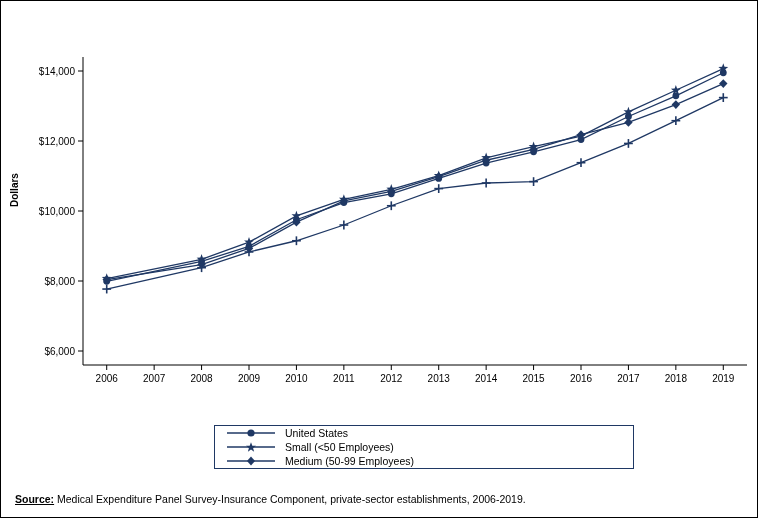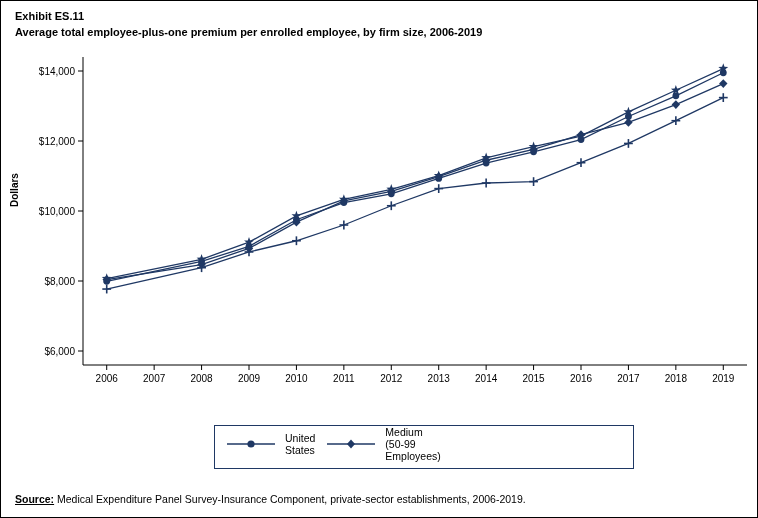--- a/index.html
+++ b/index.html
@@ -77,21 +77,21 @@
     border: 1px solid #1f3864;
     box-sizing: border-box;
   }
   .legend-grid {
     position: absolute;
     left: 0;
     top: 0;
     width: 100%;
     height: 100%;
     display: grid;
-    grid-template-columns: 1fr 1fr 1fr 1fr;
+    grid-template-columns: 1fr;
     grid-template-rows: 1fr 1fr;
     align-items: center;
   }
   .legend-item {
     display: flex;
     align-items: center;
     font-size: 10.5px;
     padding-left: 10px;
   }
   .legend-sample {
@@ -105,24 +105,20 @@
   }
   text {
     font-family: "Liberation Sans", sans-serif;
   }
 </style>
 </head>
 <body>
 
 <div id="root">
 
-  <div class="title-block">
-    <div class="exhibit-label">Exhibit ES.11</div>
-    <div class="exhibit-title">Average total employee-plus-one premium per enrolled employee, by firm size, 2006-2019</div>
-  </div>
 
   <div class="plot-wrap">
     <div class="axis-title">Dollars</div>
     <svg id="chart-svg" width="758" height="340" viewBox="0 0 758 340">
         <line x1="82" y1="10" x2="82" y2="318" stroke="#000" stroke-width="1"></line>
         <line x1="82" y1="318" x2="746" y2="318" stroke="#000" stroke-width="1"></line>
         <line x1="77" y1="304" x2="82" y2="304" stroke="#000" stroke-width="1"></line>
         <text x="74" y="307.5" text-anchor="end" font-size="10" fill="#000">$6,000</text>
         <line x1="77" y1="234" x2="82" y2="234" stroke="#000" stroke-width="1"></line>
         <text x="74" y="237.5" text-anchor="end" font-size="10" fill="#000">$8,000</text>
@@ -349,20 +345,27 @@
       <div class="legend-item">
         <svg class="legend-sample" viewBox="0 0 52 14">
           <line x1="2" y1="7" x2="50" y2="7" stroke="#1f3864" stroke-width="1.6"></line>
           <circle cx="26" cy="7" r="3.6" fill="#1f3864"></circle>
         </svg>
         <span>United States</span>
       </div>
       <div class="legend-item">
         <svg class="legend-sample" viewBox="0 0 52 14">
           <line x1="2" y1="7" x2="50" y2="7" stroke="#1f3864" stroke-width="1.6"></line>
+          <path d="M26 2.2 L27.3 5.7 L31 5.8 L28.1 8.1 L29.1 11.7 L26 9.6 L22.9 11.7 L23.9 8.1 L21 5.8 L24.7 5.7 Z" fill="#1f3864"></path>
+        </svg>
+        <span>Small (&lt;50 Employees)</span>
+      </div>
+      <div class="legend-item">
+        <svg class="legend-sample" viewBox="0 0 52 14">
+          <line x1="2" y1="7" x2="50" y2="7" stroke="#1f3864" stroke-width="1.6"></line>
           <path d="M26 2.6 L30 7 L26 11.4 L22 7 Z" fill="#1f3864"></path>
         </svg>
         <span>Medium (50-99 Employees)</span>
       </div>
     </div>
   </div>
 
   <div class="footnotes">
     <div>
       <span class="lead">Source:</span><span> Medical Expenditure Panel Survey-Insurance Component, private-sector establishments, 2006-2019.</span>

